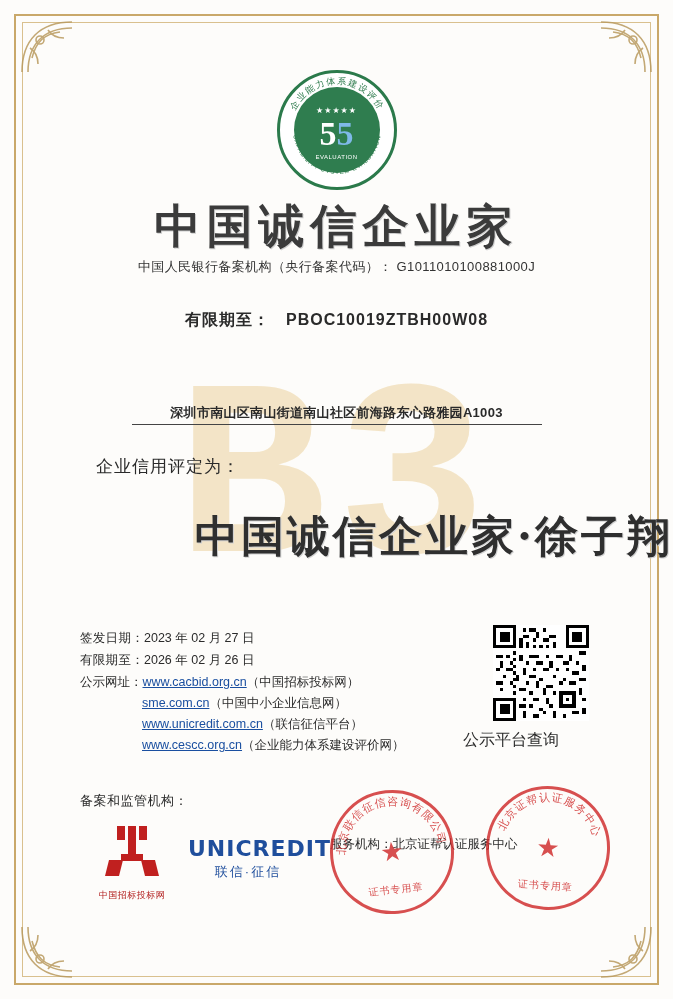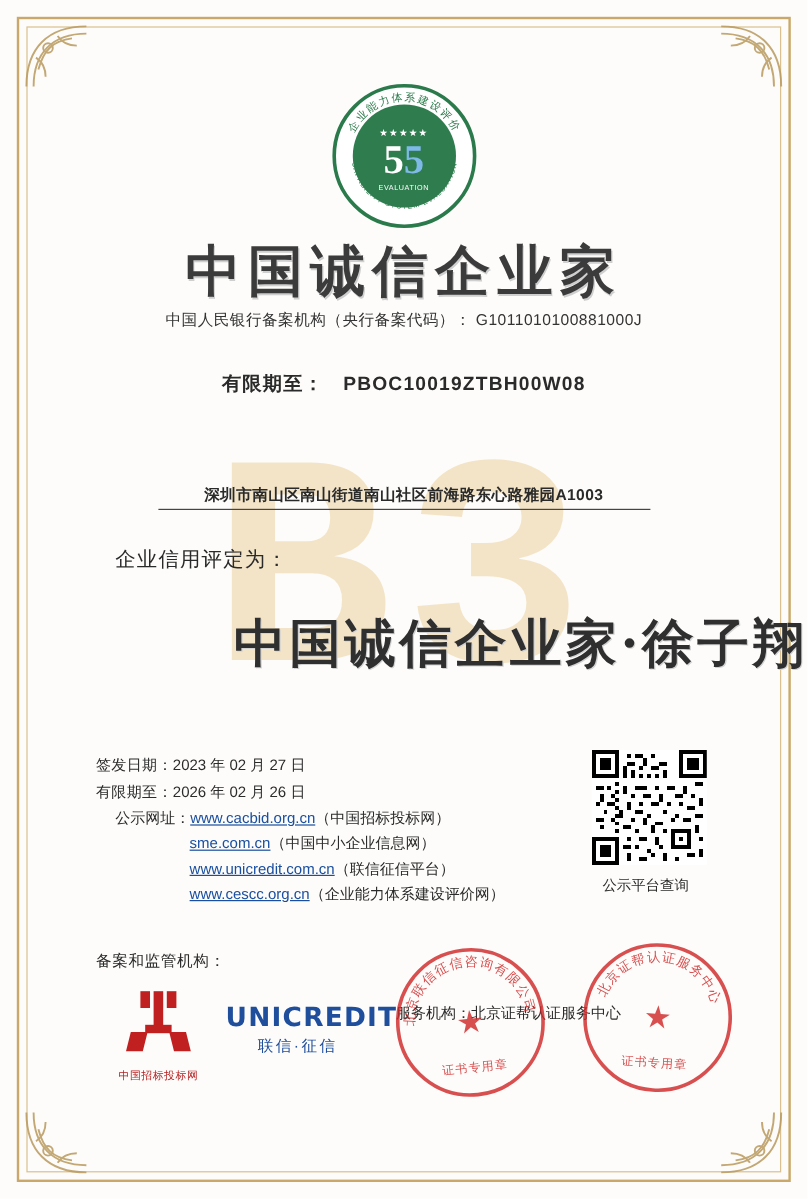--- a/index.html
+++ b/index.html
@@ -205,21 +205,21 @@
     left: 80px;
     top: 627px;
     font-size: 12.5px;
     color: #2b2b2b;
     line-height: 22px;
   }
   .meta .row { white-space: nowrap; }
   .meta .k { letter-spacing: .3px; }
   .links {
     position: absolute;
-    left: 96px;
+    left: 80px;
     top: 672px;
     font-size: 12.5px;
     line-height: 21px;
     color: #2b2b2b;
   }
   .links .url { color: #1a4fa0; }
   .links .row { white-space: nowrap; }
   .links .indent { padding-left: 62px; }
 
   
@@ -233,22 +233,21 @@
   }
   .qr-box canvas, .qr-box .qr-grid {
     width: 96px; height: 96px;
     display: block;
   }
   .qr-caption {
     position: absolute;
     right: 60px;
     top: 730px;
     width: 150px;
-    text-align: center;
-    font-size: 12px;
+    font-size: 16px;
     color: #2b2b2b;
   }
 
   
   .filing-label {
     position: absolute;
     left: 80px;
     top: 792px;
     font-size: 13px;
     color: #2b2b2b;

